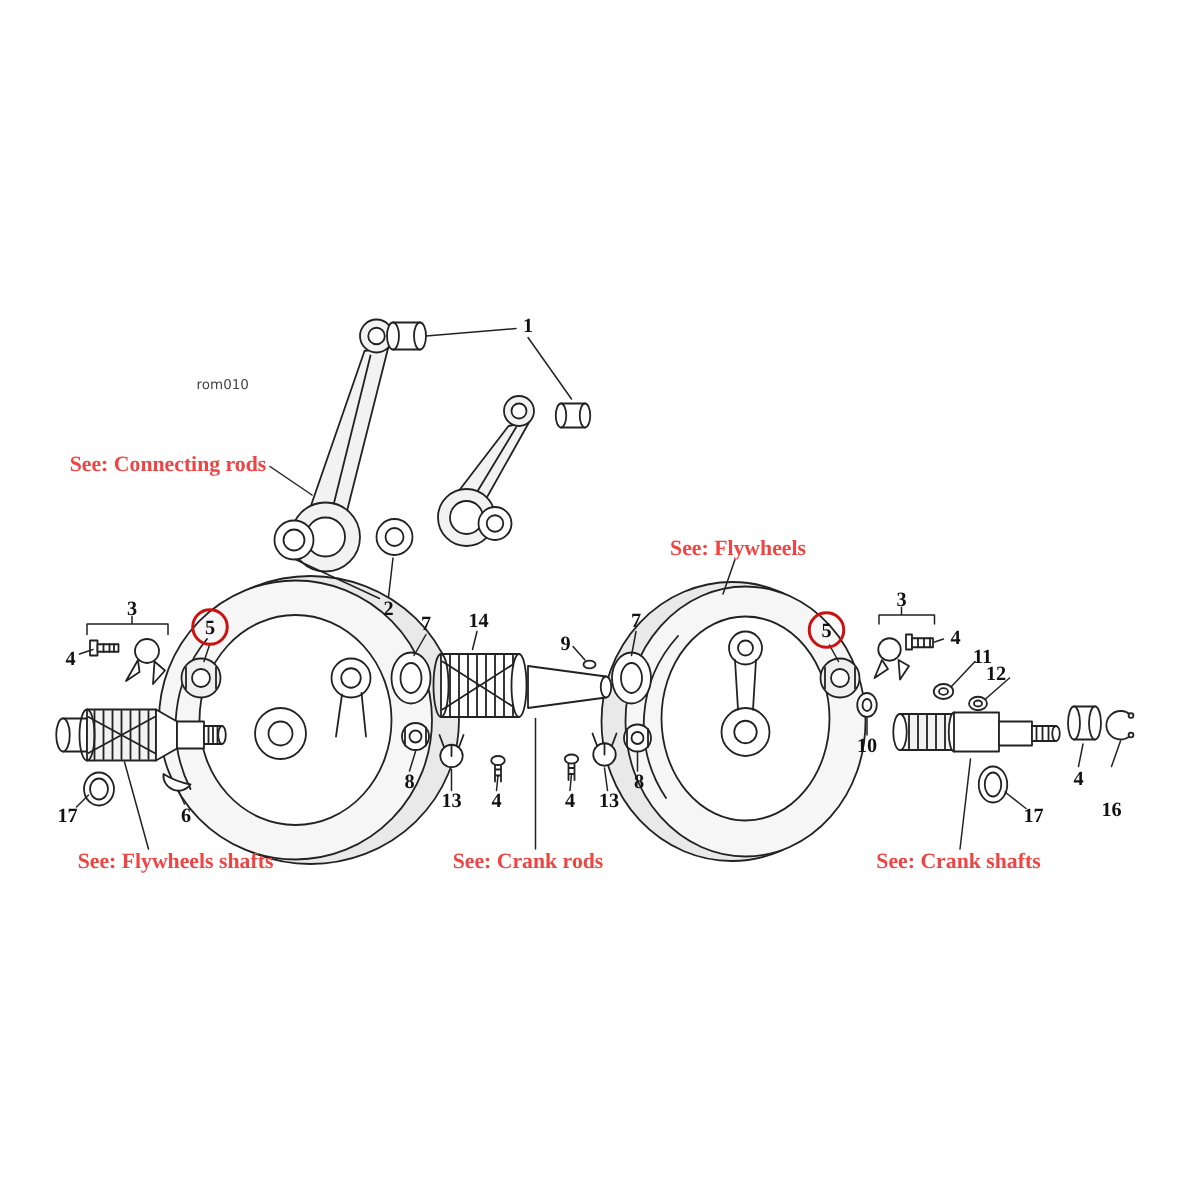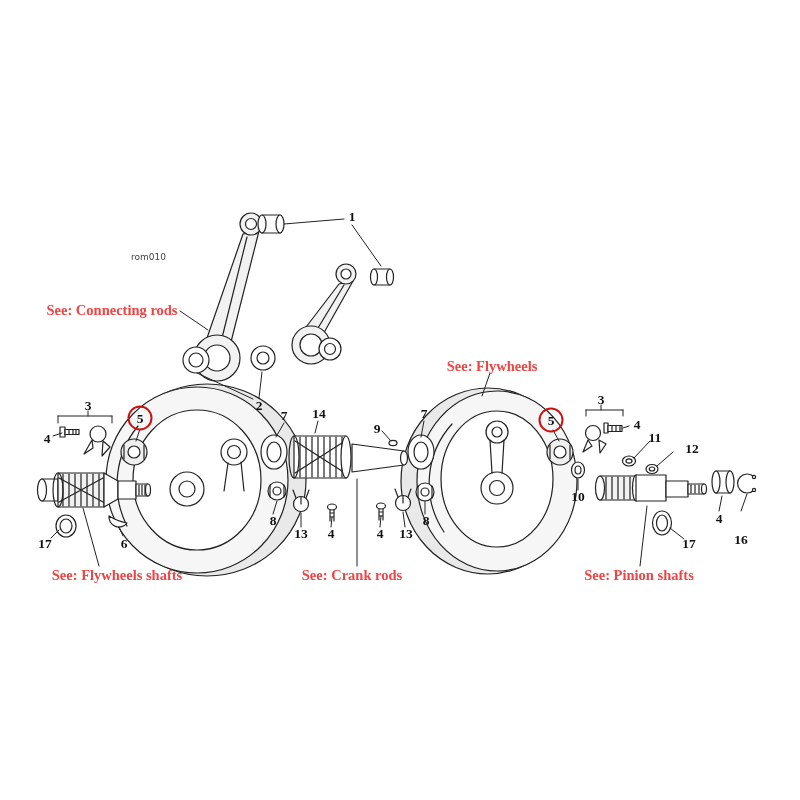--- a/index.html
+++ b/index.html
@@ -243,21 +243,21 @@
       </g>
     </g>
   </svg>
 
   <span class="wm" style="left:131px;top:252px">rom010</span>
 
   <span class="sec" style="left:112px;top:310px">See: Connecting rods</span>
   <span class="sec" style="left:492px;top:366px">See: Flywheels</span>
   <span class="sec" style="left:117px;top:575px">See: Flywheels shafts</span>
   <span class="sec" style="left:352px;top:575px">See: Crank rods</span>
-  <span class="sec" style="left:639px;top:575px">See: Pinion shafts</span>
+  <span class="sec" style="left:639px;top:575px">See: Crank shafts</span>
 
   <span class="num" style="left:352px;top:217px">1</span>
   <span class="num" style="left:259px;top:406px">2</span>
   <span class="num" style="left:88px;top:406px">3</span>
   <span class="num" style="left:47px;top:439px">4</span>
   <span class="num circled" style="left:140px;top:418px">5</span>
   <span class="num" style="left:124px;top:544px">6</span>
   <span class="num" style="left:45px;top:544px">17</span>
   <span class="num" style="left:273px;top:521px">8</span>
   <span class="num" style="left:301px;top:534px">13</span>
@@ -267,18 +267,18 @@
   <span class="num" style="left:377px;top:429px">9</span>
   <span class="num" style="left:424px;top:414px">7</span>
   <span class="num" style="left:380px;top:534px">4</span>
   <span class="num" style="left:406px;top:534px">13</span>
   <span class="num" style="left:426px;top:521px">8</span>
   <span class="num circled" style="left:551px;top:420px">5</span>
   <span class="num" style="left:578px;top:497px">10</span>
   <span class="num" style="left:601px;top:400px">3</span>
   <span class="num" style="left:637px;top:425px">4</span>
   <span class="num" style="left:655px;top:438px">11</span>
-  <span class="num" style="left:692px;top:449px">12</span>
+  <span class="num" style="left:664px;top:449px">12</span>
   <span class="num" style="left:719px;top:519px">4</span>
   <span class="num" style="left:741px;top:540px">16</span>
   <span class="num" style="left:689px;top:544px">17</span>
 
 </div>
 
 </body></html>

